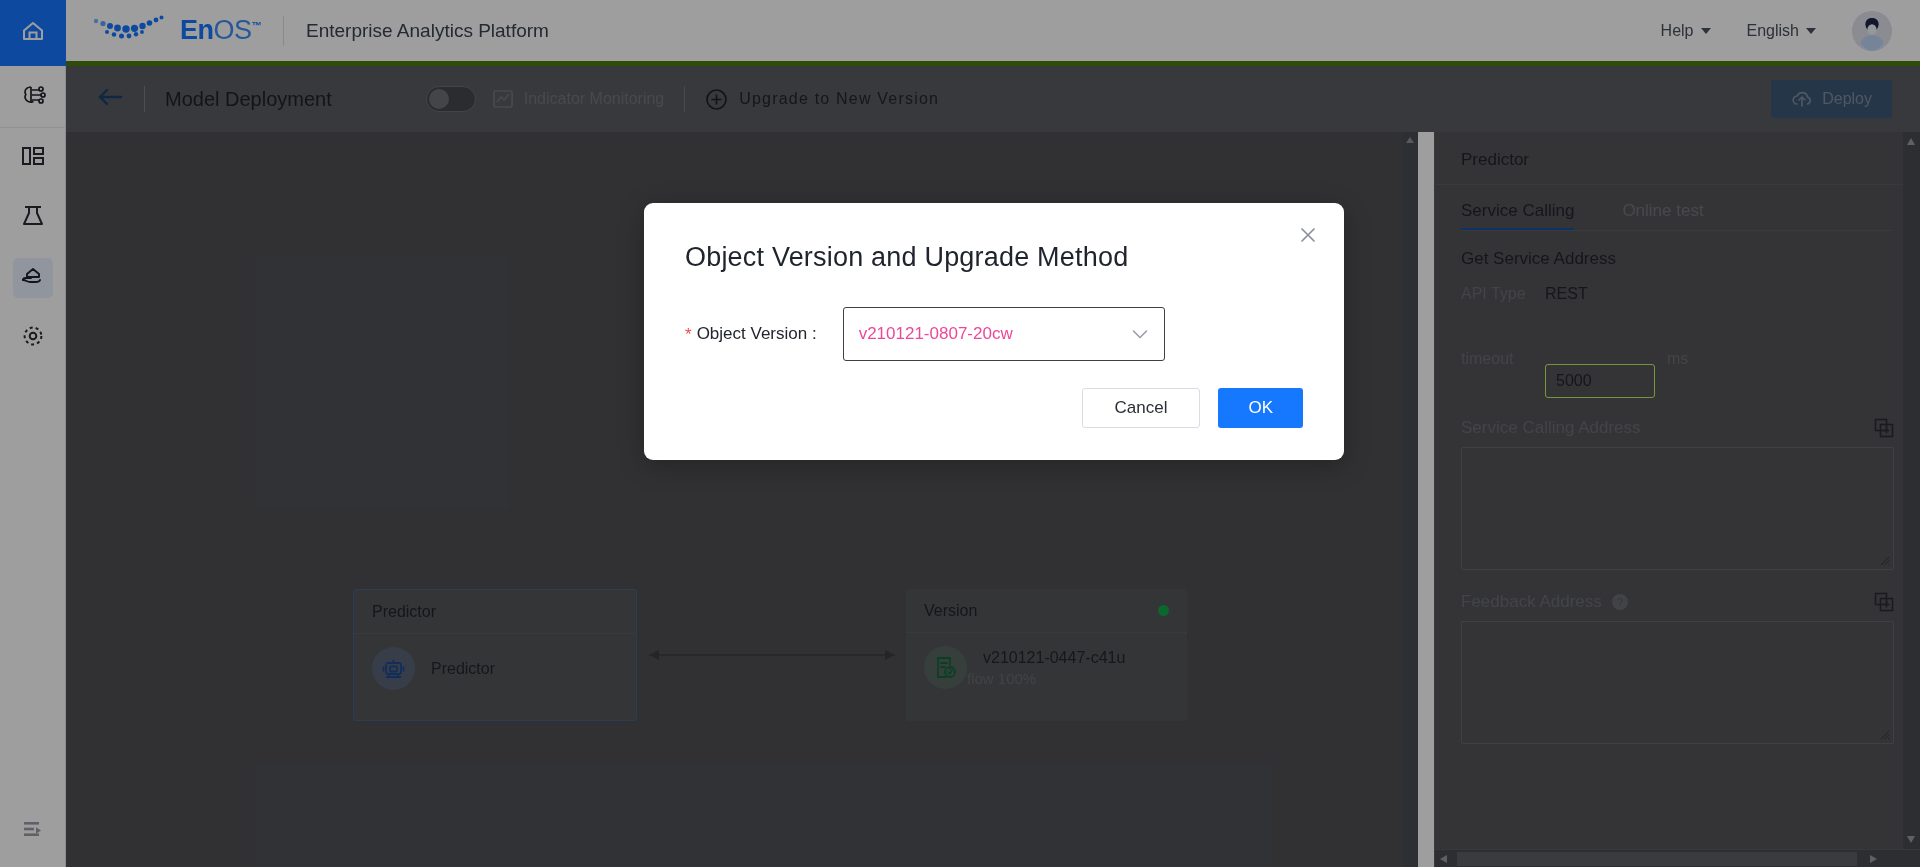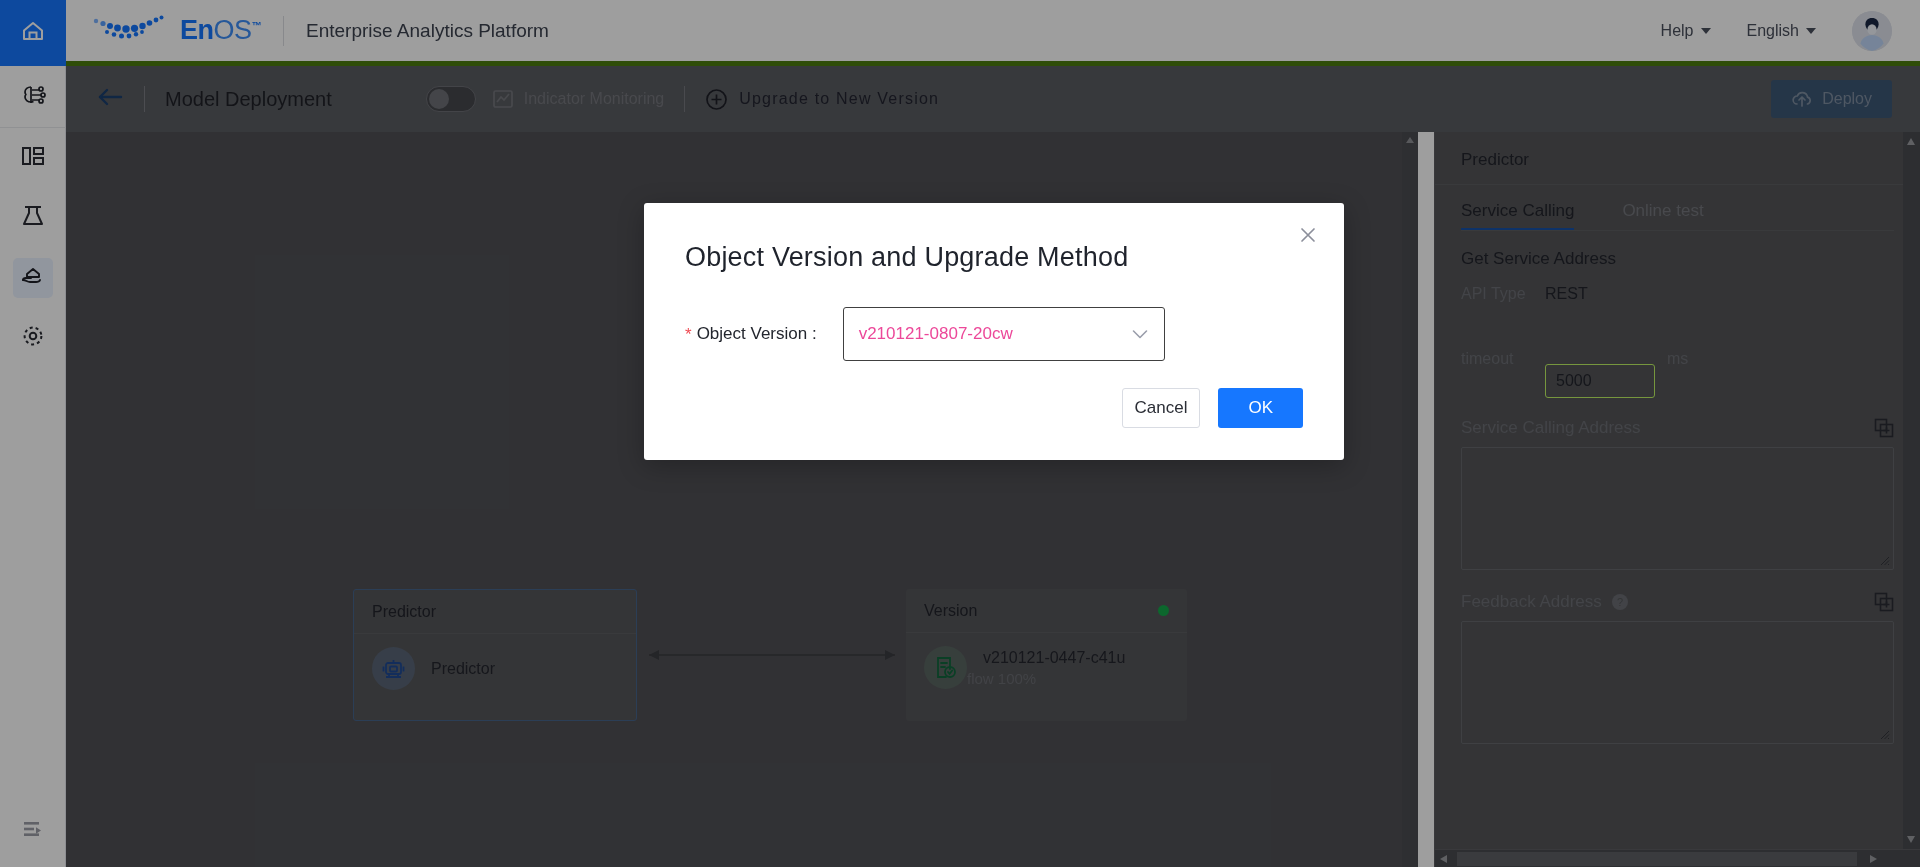--- a/index.html
+++ b/index.html
@@ -235,21 +235,21 @@
     border-left:7px solid #9a9ca1;
   }
 
   
   #overlay {
     position:absolute; left:0; top:0; width:1920px; height:867px;
     background: rgba(0,0,0,0.38); z-index: 40;
   }
   #modal {
     position:absolute; left:644px; top:203px; width:700px; height:257px;
-    background:#ffffff; border-radius:3px;
+    background:#ffffff; border-radius:9px;
     box-shadow: 0 6px 26px rgba(0,0,0,0.25); z-index: 50;
   }
   #modal-close {
     position:absolute; right: 21px; top: 17px; width: 30px; height: 30px;
     display:flex; align-items:center; justify-content:center; cursor:pointer;
   }
   #modal-title {
     font-size: 27px; color: #1f232c; font-weight: 400;
     padding: 39px 0 0 41px; letter-spacing: 0.2px;
   }
@@ -265,21 +265,21 @@
     font-size: 17px; color: #ec4899; cursor:pointer; position:relative;
   }
   #modal-select .chev {
     position:absolute; right: 16px; top: 17px;
   }
   #modal-footer {
     position:absolute; right: 41px; bottom: 32px;
     display:flex; align-items:center; gap: 18px;
   }
   #btn-cancel {
-    height: 40px; padding: 0 12px; background:#fff;
+    height: 40px; padding: 0 32px; background:#fff;
     border:1px solid #d9dce3; border-radius:3px;
     font-size: 17px; color:#2b2e36; cursor:pointer;
     font-family:"Liberation Sans", sans-serif;
   }
   #btn-ok {
     height: 40px; padding: 0 30px; background:#1677ff;
     border:none; border-radius:3px;
     font-size: 17px; color:#ffffff; cursor:pointer;
     font-family:"Liberation Sans", sans-serif;
   }

